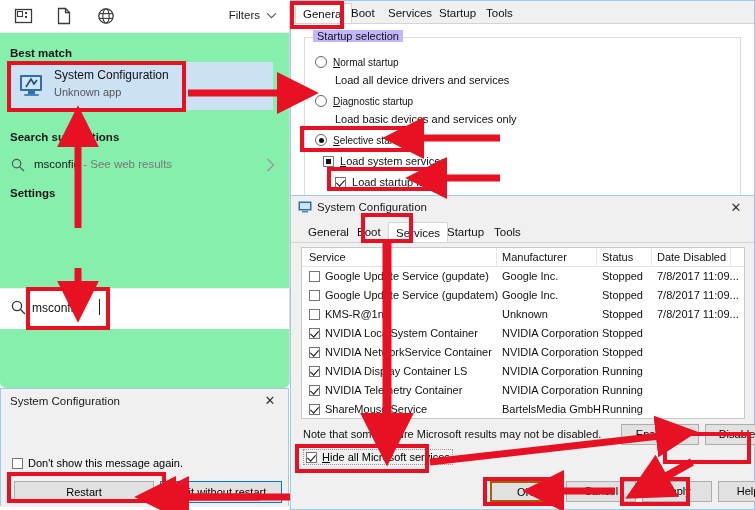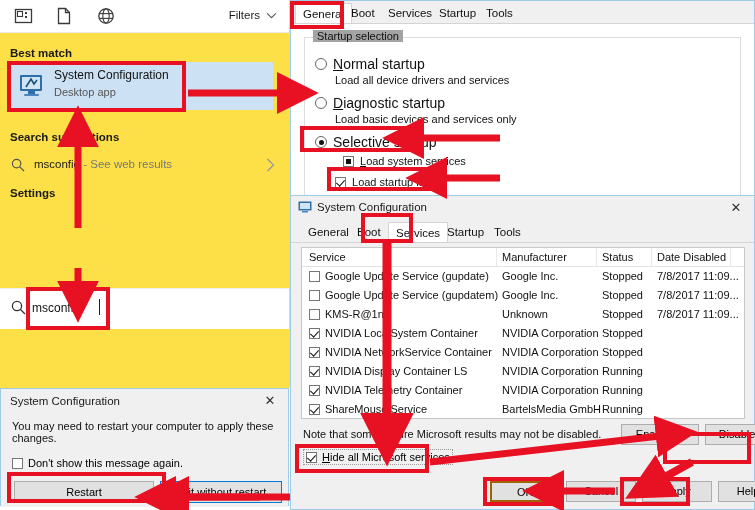--- a/index.html
+++ b/index.html
@@ -6,21 +6,21 @@
   body{
     width:755px;height:510px;overflow:hidden;position:relative;
     background:#ffffff;
     font-family:"Liberation Sans","DejaVu Sans",sans-serif;
     font-size:11px;color:#000;
     -webkit-font-smoothing:antialiased;
   }
   .abs{position:absolute;}
 
   
-  #start-panel{left:0;top:0;width:289px;height:388px;background:#fde047;border-right:1px solid #d8d8d8;}
+  #start-panel{left:0;top:0;width:289px;height:388px;background:#86efac;border-right:1px solid #d8d8d8;border-radius:6px;}
   #start-topbar{left:0;top:0;width:289px;height:32px;background:#fff;border-bottom:1px solid #eaeaea;}
   .topicon{position:absolute;top:7px;width:20px;height:19px;color:#303030;}
   .topicon svg{display:block;}
   #filters{position:absolute;right:12px;top:9px;font-size:11.5px;color:#1c1c1c;display:flex;align-items:center;gap:6px;}
   .chev{width:11px;height:7px;}
   .section-head{position:absolute;left:10px;font-size:11.5px;font-weight:bold;color:#1a1a1a;}
 
   #bestmatch-row{left:8px;top:62px;width:265px;height:48px;background:#cde1f5;}
   #bm-icon{position:absolute;left:10px;top:9px;width:28px;height:28px;}
   #bm-title{position:absolute;left:46px;top:6px;font-size:12px;color:#111;}
@@ -52,24 +52,24 @@
   #rd-exit{position:absolute;left:159px;top:66px;width:122px;height:22px;line-height:20px;border:1px solid #0078d7;background:#e1e1e1;}
 
   
   #gen-win{left:290px;top:0;width:465px;height:196px;background:#f0f0f0;border:1px solid #9ecbe8;box-sizing:border-box;}
   #gen-tabstrip{position:absolute;left:0;top:2px;width:100%;height:21px;}
   .tab{position:absolute;top:0;height:21px;line-height:20px;font-size:11.5px;color:#111;padding:0 7px;box-sizing:border-box;cursor:default;}
   .tab.active{background:#ffffff;border:1px solid #d4d4d4;border-bottom:none;}
   #gen-tabline{position:absolute;left:0;top:22px;width:100%;height:1px;background:#d4d4d4;}
   #gen-body{position:absolute;left:0;top:23px;width:100%;bottom:0;background:#ffffff;}
   #gb-group{position:absolute;left:13px;top:13px;right:13px;bottom:-30px;border:1px solid #dcdcdc;}
-  #gb-legend{position:absolute;left:22px;top:6px;background:#a3a3a3;padding:0 4px;font-size:11px;color:#111;}
+  #gb-legend{position:absolute;left:22px;top:6px;background:#c4b5fd;padding:0 4px;font-size:11px;color:#111;}
   .radio{width:12px;height:12px;border-radius:50%;border:1px solid #666;background:#fff;box-sizing:border-box;display:inline-block;position:relative;}
   .radio.on::after{content:"";position:absolute;left:2.5px;top:2.5px;width:5px;height:5px;border-radius:50%;background:#111;}
-  .optrow{position:absolute;display:flex;align-items:center;gap:6px;font-size:14px;color:#111;}
+  .optrow{position:absolute;display:flex;align-items:center;gap:6px;font-size:10px;color:#111;}
   .subtext{position:absolute;font-size:11px;color:#111;}
   .und{text-decoration:underline;}
   .chkrow{position:absolute;display:flex;align-items:center;gap:6px;font-size:11px;color:#111;}
   .wbox.check::after{content:"";position:absolute;left:2px;top:0px;width:4px;height:7px;border:solid #111;border-width:0 1.4px 1.4px 0;transform:rotate(42deg);}
   .wbox.solid::after{content:"";position:absolute;left:2px;top:2px;width:5px;height:5px;background:#111;}
 
   
   #svc-win{left:290px;top:195px;width:465px;height:315px;background:#f0f0f0;border:1px solid #9ecbe8;box-sizing:border-box;}
   #svc-titlebar{position:absolute;left:0;top:0;width:100%;height:24px;background:#f0f0f0;}
   #svc-ico{position:absolute;left:7px;top:5px;width:14px;height:13px;}
@@ -143,21 +143,21 @@
     <div id="bm-icon">
       <svg width="28" height="28" viewBox="0 0 28 28">
         <rect x="2" y="4" width="22" height="16" rx="1" fill="#2f6fa8"></rect>
         <rect x="4" y="6" width="18" height="12" fill="#cfe4f5"></rect>
         <path d="M8 16 L13 8 L16 13 L19 9" fill="none" stroke="#1c4f7c" stroke-width="1.6"></path>
         <rect x="10" y="20" width="7" height="3" fill="#2f6fa8"></rect>
         <rect x="6" y="23" width="15" height="2" rx="1" fill="#4a86bd"></rect>
       </svg>
     </div>
     <div id="bm-title">System Configuration</div>
-    <div id="bm-sub">Desktop app</div>
+    <div id="bm-sub">Unknown app</div>
   </div>
 
   <div class="section-head" style="top:131px;">Search suggestions</div>
 
   <div class="abs" id="sugg-row">
     <svg class="abs" style="left:11px;top:8px;" width="14" height="14" viewBox="0 0 14 14">
       <circle cx="5.6" cy="5.6" r="4.2" fill="none" stroke="#555" stroke-width="1.2"></circle>
       <line x1="8.8" y1="8.8" x2="13" y2="13" stroke="#555" stroke-width="1.2"></line>
     </svg>
     <div id="sugg-text"><span>msconfig</span><span class="dim"> - See web results</span></div>
@@ -177,21 +177,20 @@
     <div id="caret"></div>
   </div>
 </div>
 
 <div class="abs" id="restart-dlg">
   <div id="rd-titlebar">
     <div id="rd-title">System Configuration</div>
     <div id="rd-close">✕</div>
   </div>
   <div id="rd-body">
-    <div id="rd-msg1">You may need to restart your computer to apply these changes.</div>
     <label id="rd-chk">
       <span class="wbox"></span>
       <span>Don't show this message again.</span>
     </label>
     <div class="btn" id="rd-exit">Exit without restart</div>
     <div class="btn" id="rd-restart">Restart</div>
   </div>
 </div>
 
 <div class="abs" id="gen-win">
@@ -218,21 +217,21 @@
       <span class="radio"></span>
       <span><span class="und">D</span><span>iagnostic startup</span></span>
     </label>
     <div class="subtext" style="left:44px;top:89px;">Load basic devices and services only</div>
 
     <label class="optrow" style="left:24px;top:110px;">
       <span class="radio on"></span>
       <span><span class="und">S</span><span>elective startup</span></span>
     </label>
 
-    <label class="chkrow" style="left:52px;top:131px;text-align:center;">
+    <label class="chkrow" style="left:32px;top:131px;text-align:center;">
       <span class="wbox solid"></span>
       <span><span class="und">L</span><span>oad system services</span></span>
     </label>
 
     <label class="chkrow" style="left:44px;top:152px;">
       <span class="wbox check"></span>
       <span><span class="und">L</span><span>oad startup items</span></span>
     </label>
   </div>
 </div>

